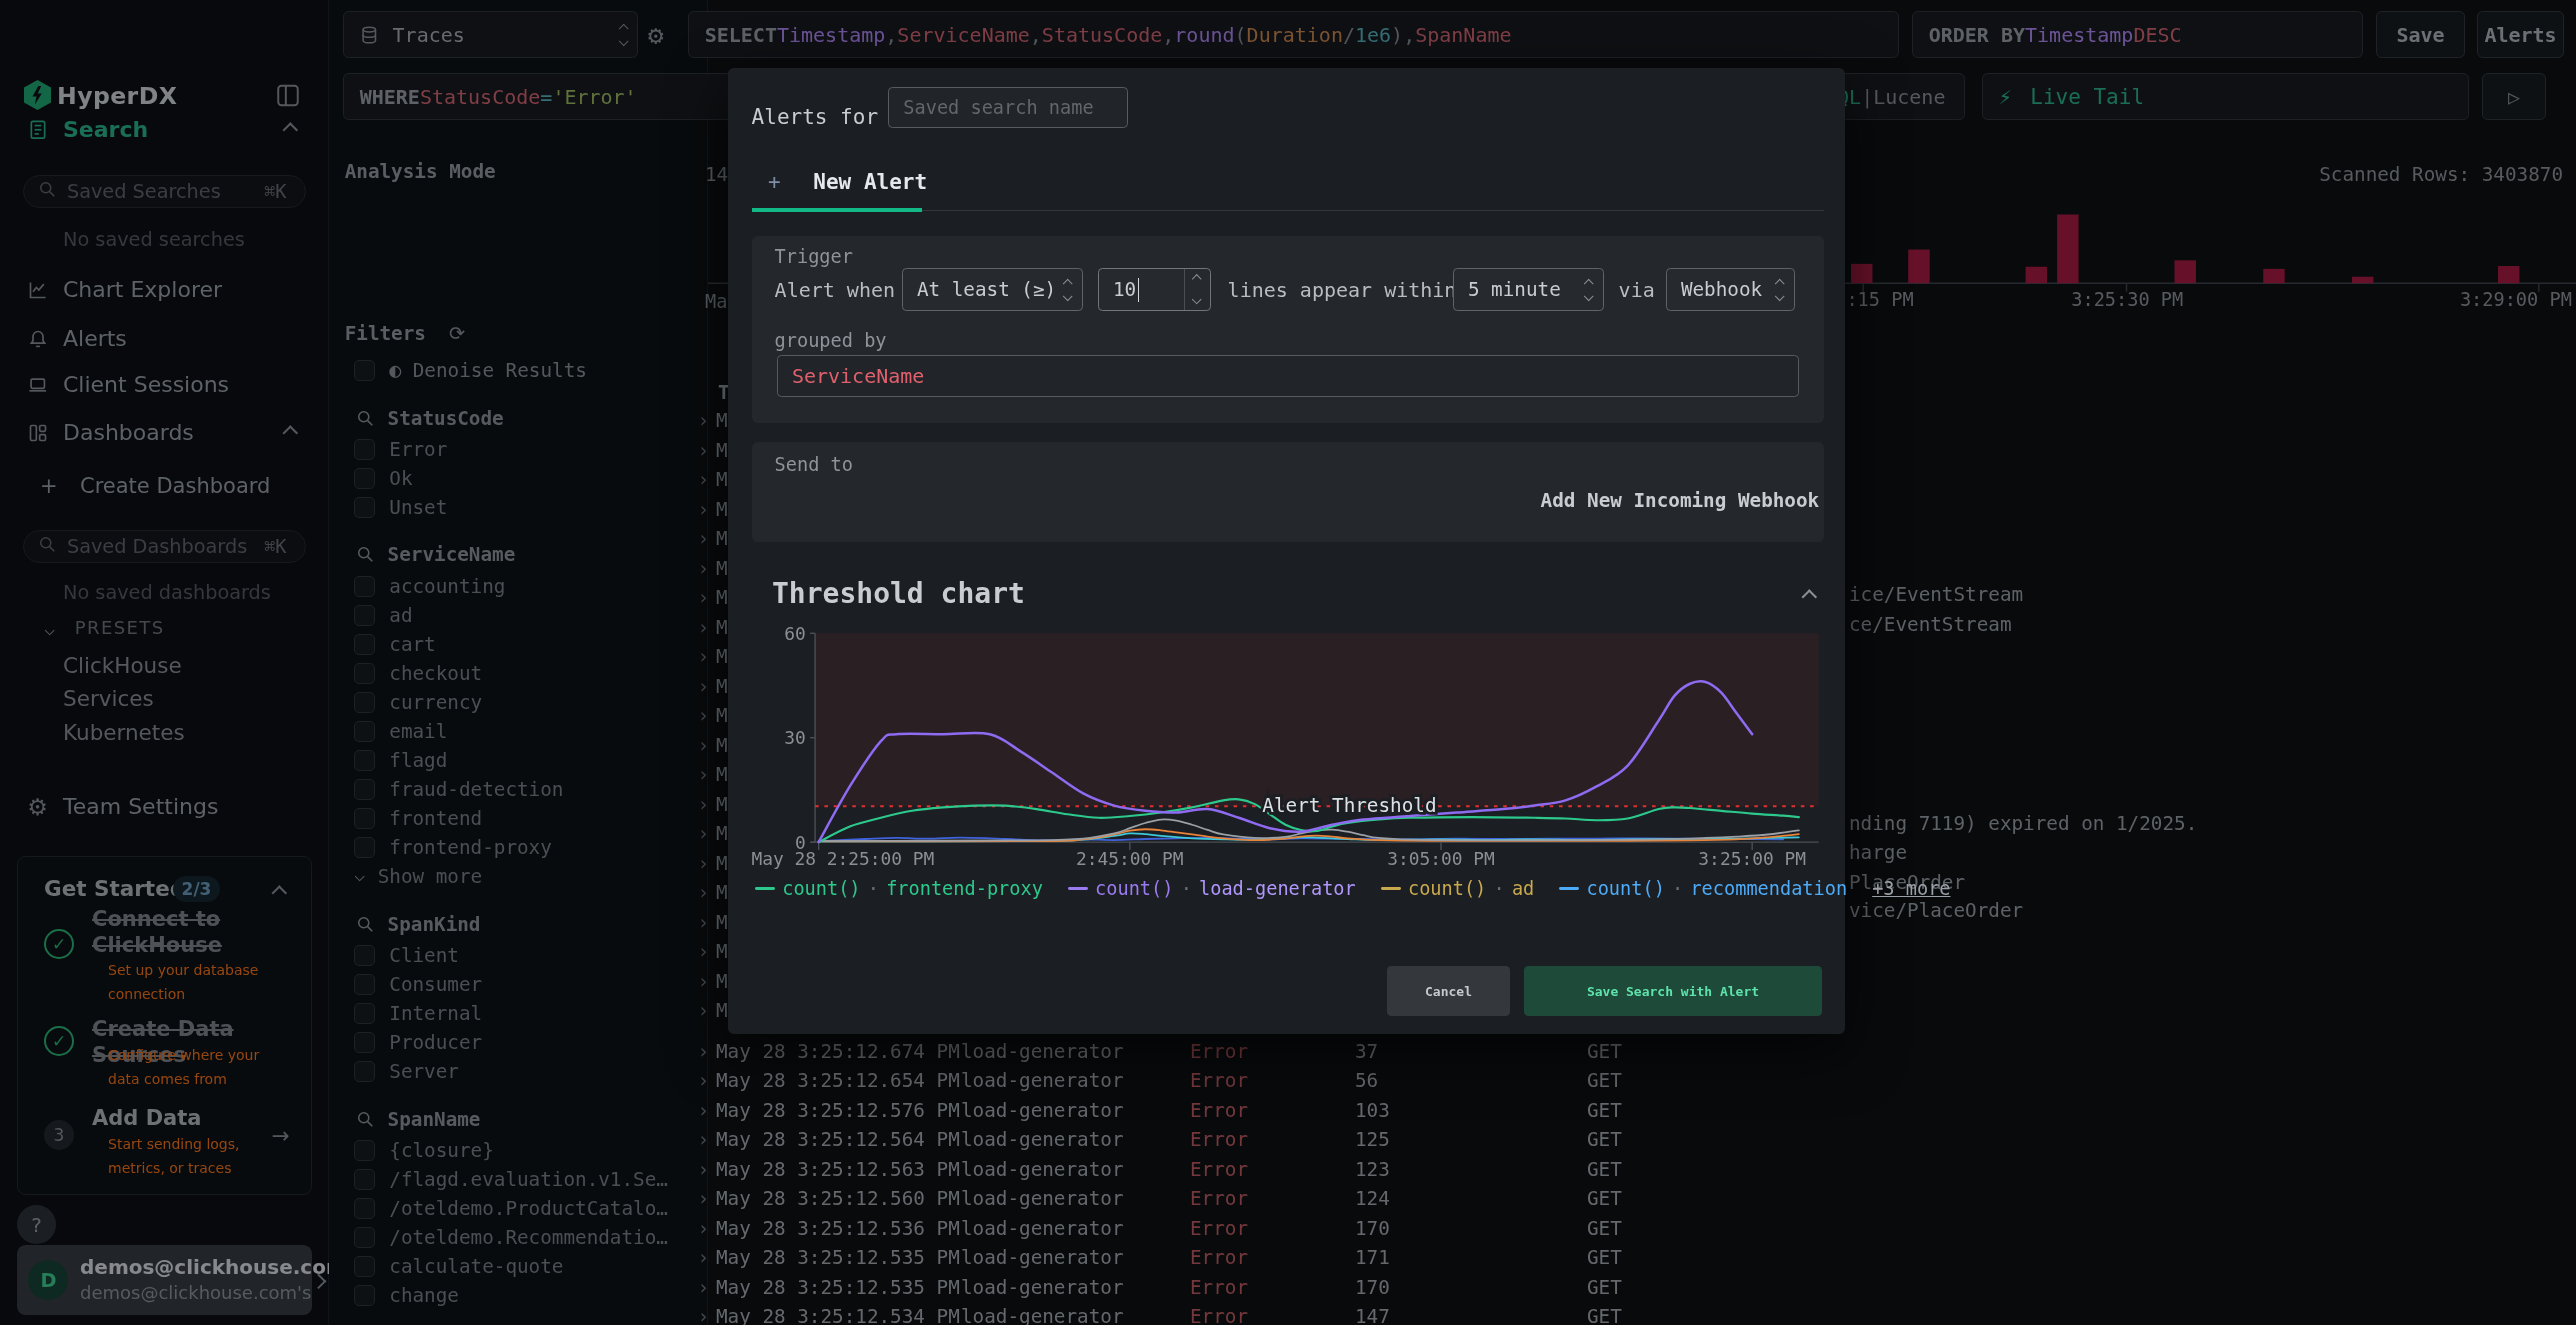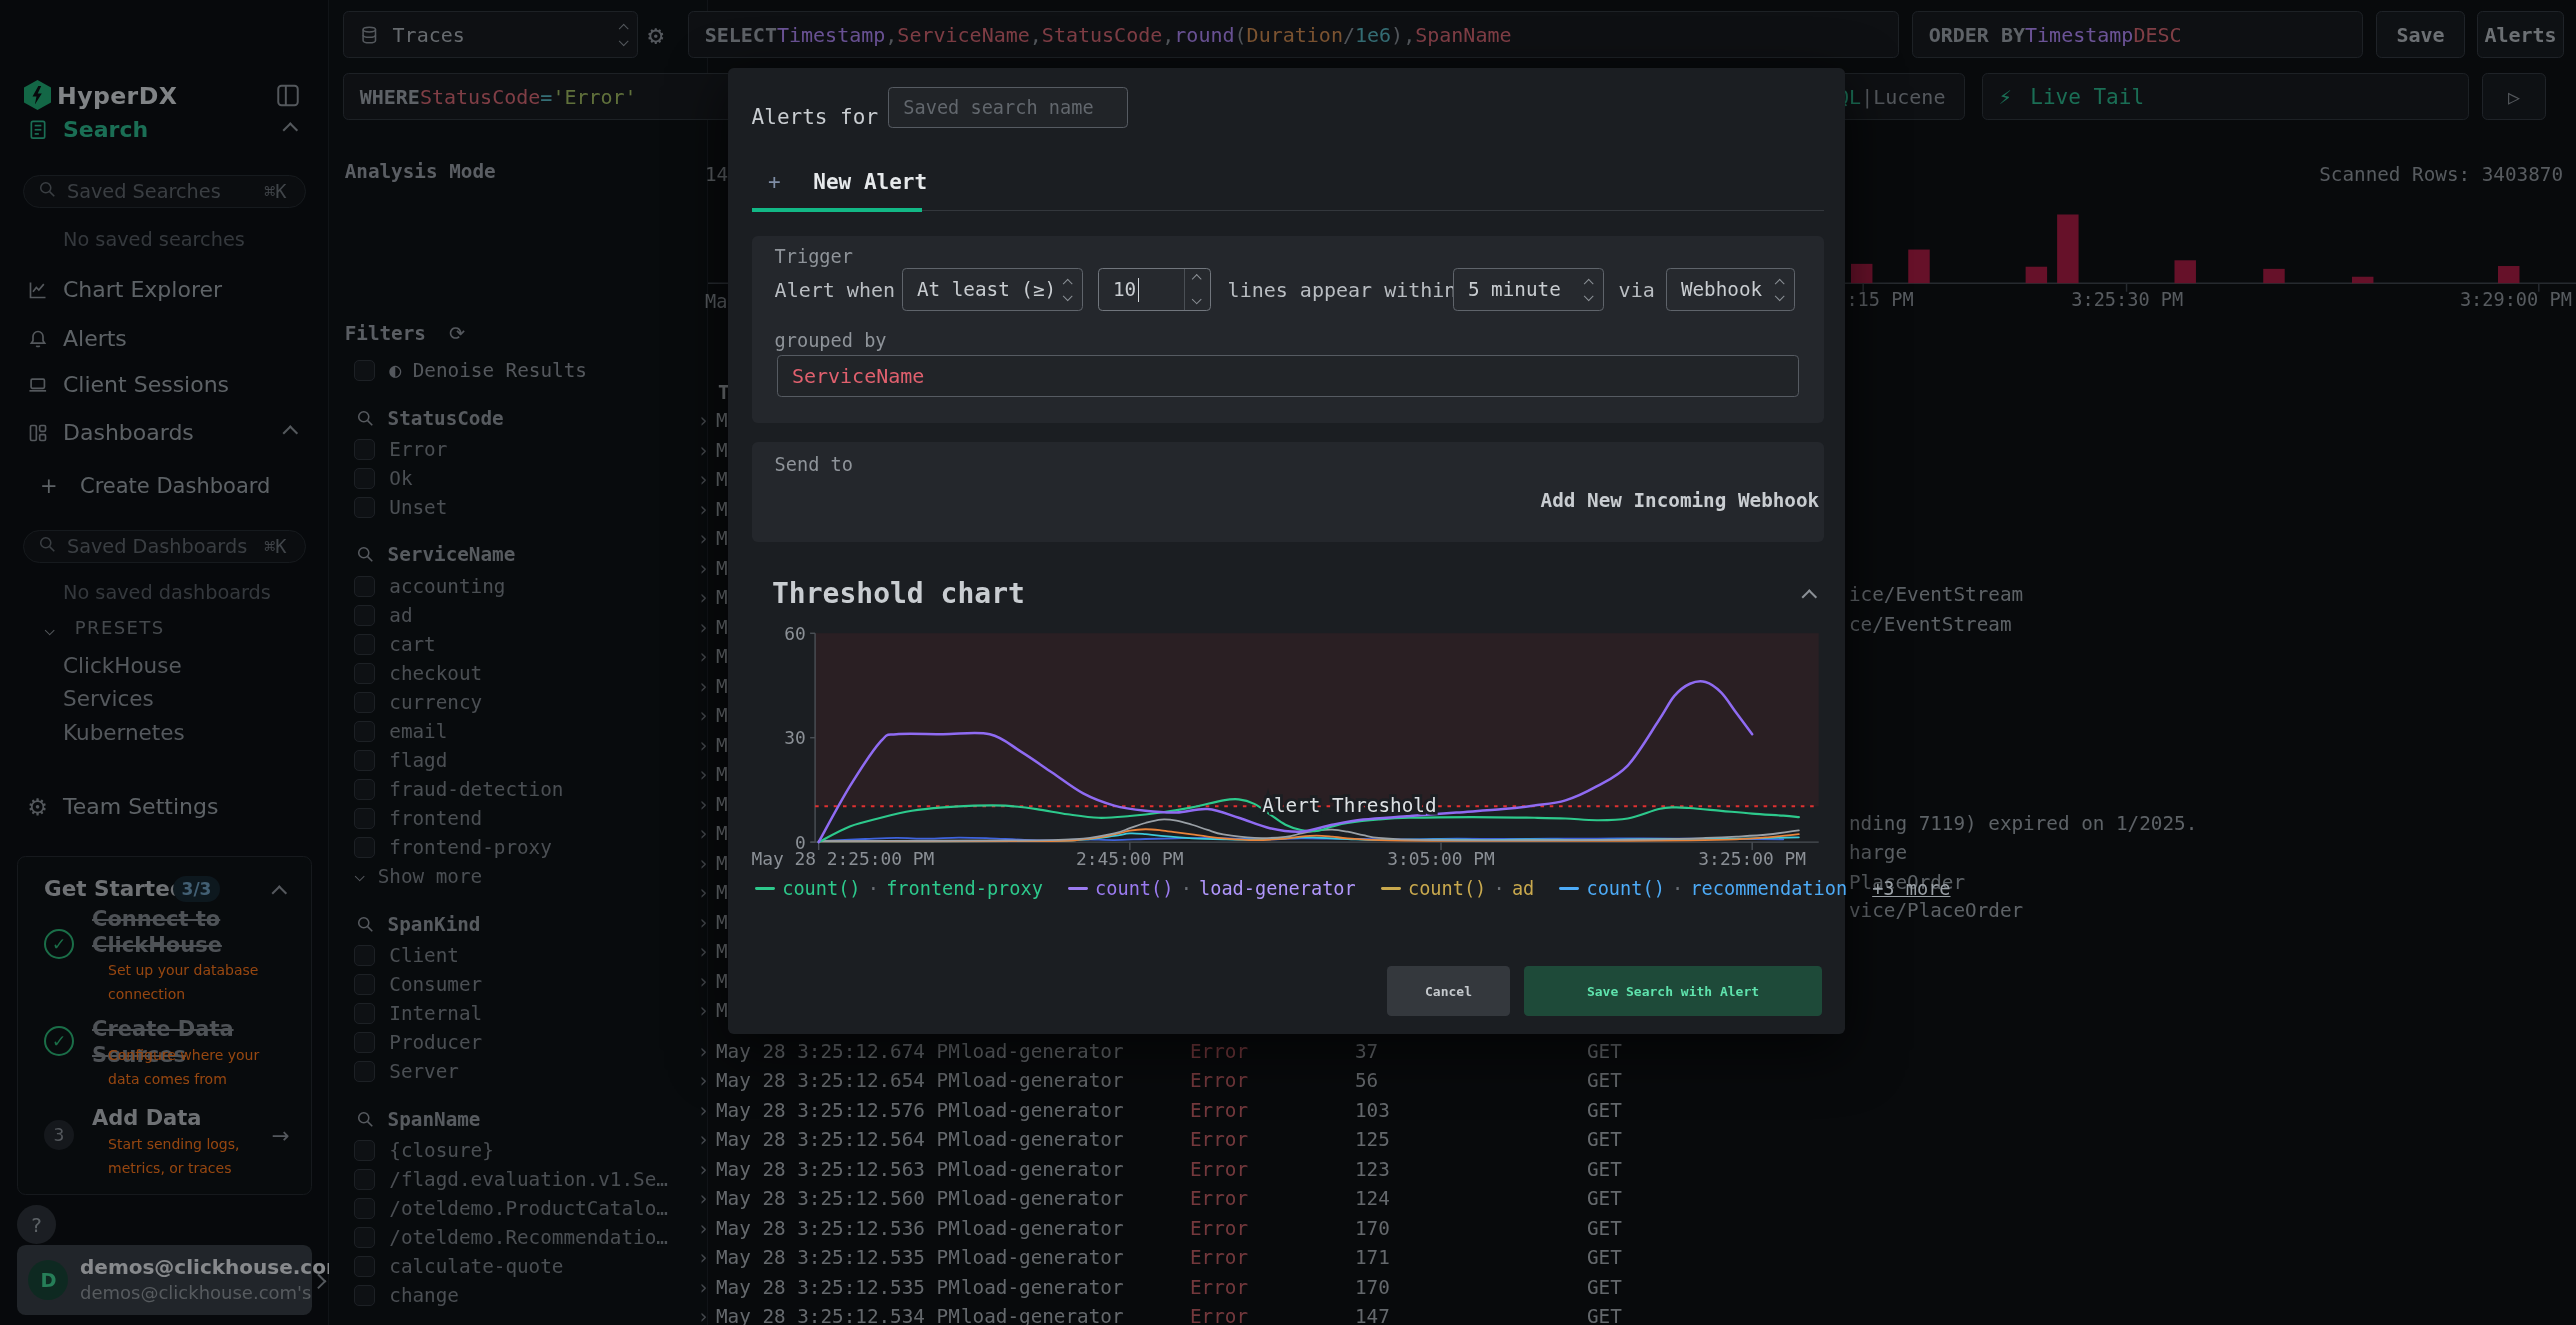--- a/index.html
+++ b/index.html
@@ -211,21 +211,21 @@
     <div class="side-link" style="top:686px">Services</div>
     <div class="side-link" style="top:720px">Kubernetes</div>
 
     <div class="nav-item" style="top:790px">
       <span class="nicon" style="font-size:23px;color:#8b9096">⚙</span>
       <span class="nlabel">Team Settings</span>
     </div>
 
     <div class="gs-card">
       <div class="gs-title">Get Started</div>
-      <div class="gs-badge">3/3</div>
+      <div class="gs-badge">2/3</div>
       <div class="abs" style="right:26px;top:24px"><i class="chev u"></i></div>
 
       <div class="gs-check" style="top:72px">
           <span>✓</span>
         </div>
       <div class="gs-t" style="top:49px">Connect to ClickHouse</div>
       <div class="gs-d" style="top:102px">Set up your database connection</div>
 
       <div class="gs-check" style="top:169px">
           <span>✓</span>

